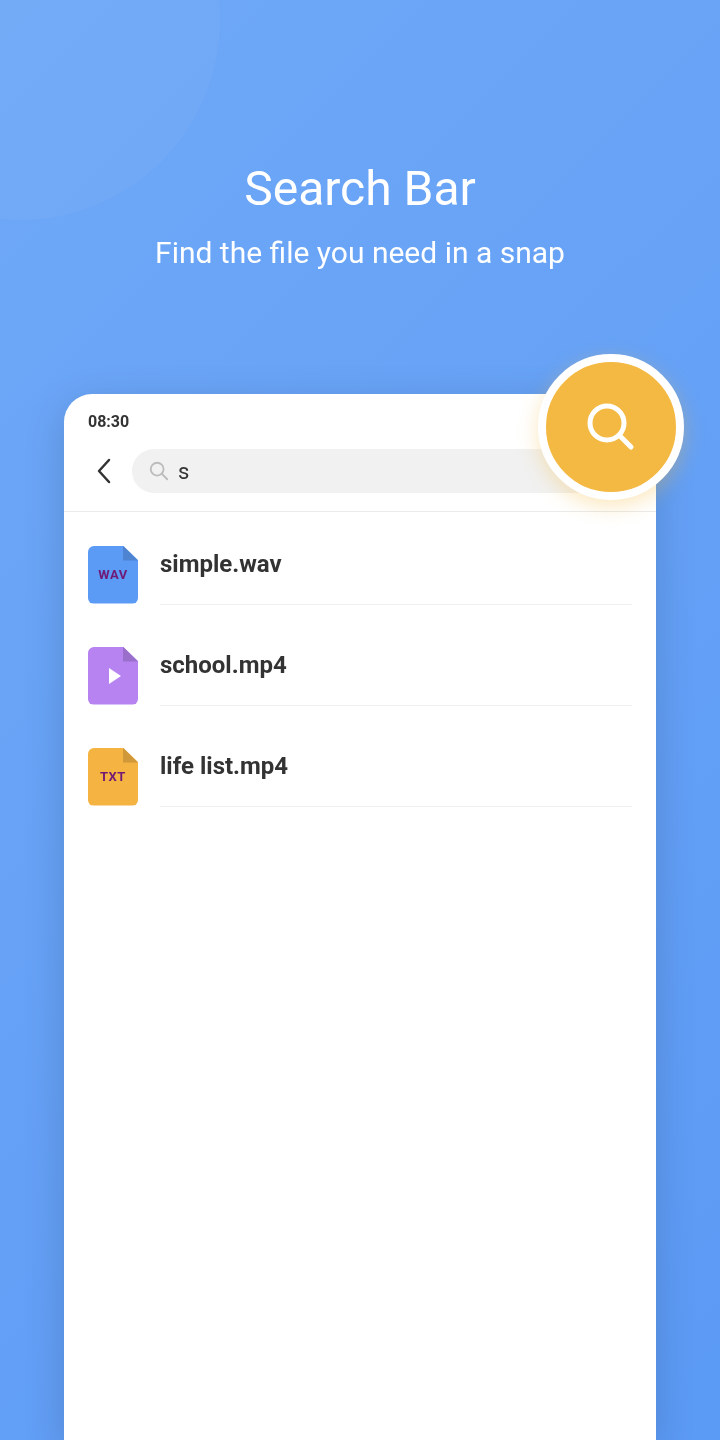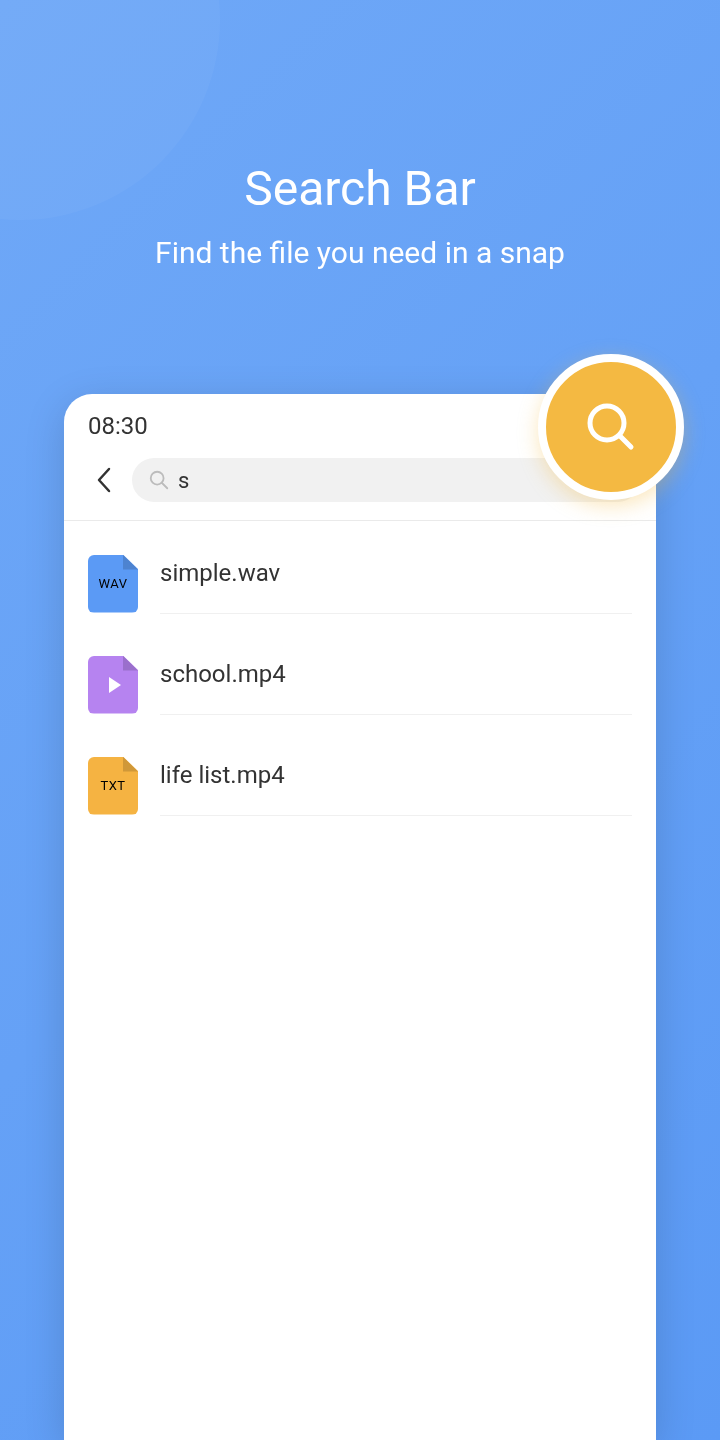--- a/index.html
+++ b/index.html
@@ -46,23 +46,23 @@
       right: 64px;
       top: 394px;
       bottom: 0;
       background: #fff;
       border-radius: 28px 28px 0 0;
       box-shadow: 0 10px 40px rgba(0,0,0,0.15);
       overflow: hidden;
     }
     .status-bar {
       padding: 18px 24px 12px;
-      font-size: 24px;
+      font-size: 16px;
       color: #333;
-      font-weight: 400;
+      font-weight: 700;
     }
     .search-row {
       display: flex;
       align-items: center;
       padding: 6px 16px 18px;
       border-bottom: 1px solid #eaeaea;
     }
     .back-btn {
       width: 48px;
       height: 44px;
@@ -112,34 +112,35 @@
     .file-icon-fold {
       position: absolute;
       top: 0;
       right: 0;
       width: 15px;
       height: 15px;
       background: rgba(0,0,0,0.15);
       clip-path: polygon(0 0, 100% 100%, 0 100%);
     }
     .file-icon-label {
-      color: #000000;
+      color: #701a75;
       font-size: 13px;
-      font-weight: 400;
+      font-weight: 700;
       letter-spacing: 0.5px;
     }
     .file-name-wrap {
       flex: 1;
       border-bottom: 1px solid #f0f0f0;
       padding-bottom: 26px;
       margin-top: 6px;
     }
     .file-name {
       font-size: 24px;
       color: #333;
+      font-weight: bold;
     }
     .fab {
       position: absolute;
       top: 354px;
       right: 36px;
       width: 146px;
       height: 146px;
       border-radius: 50%;
       background: #f4b942;
       border: 8px solid #fff;

